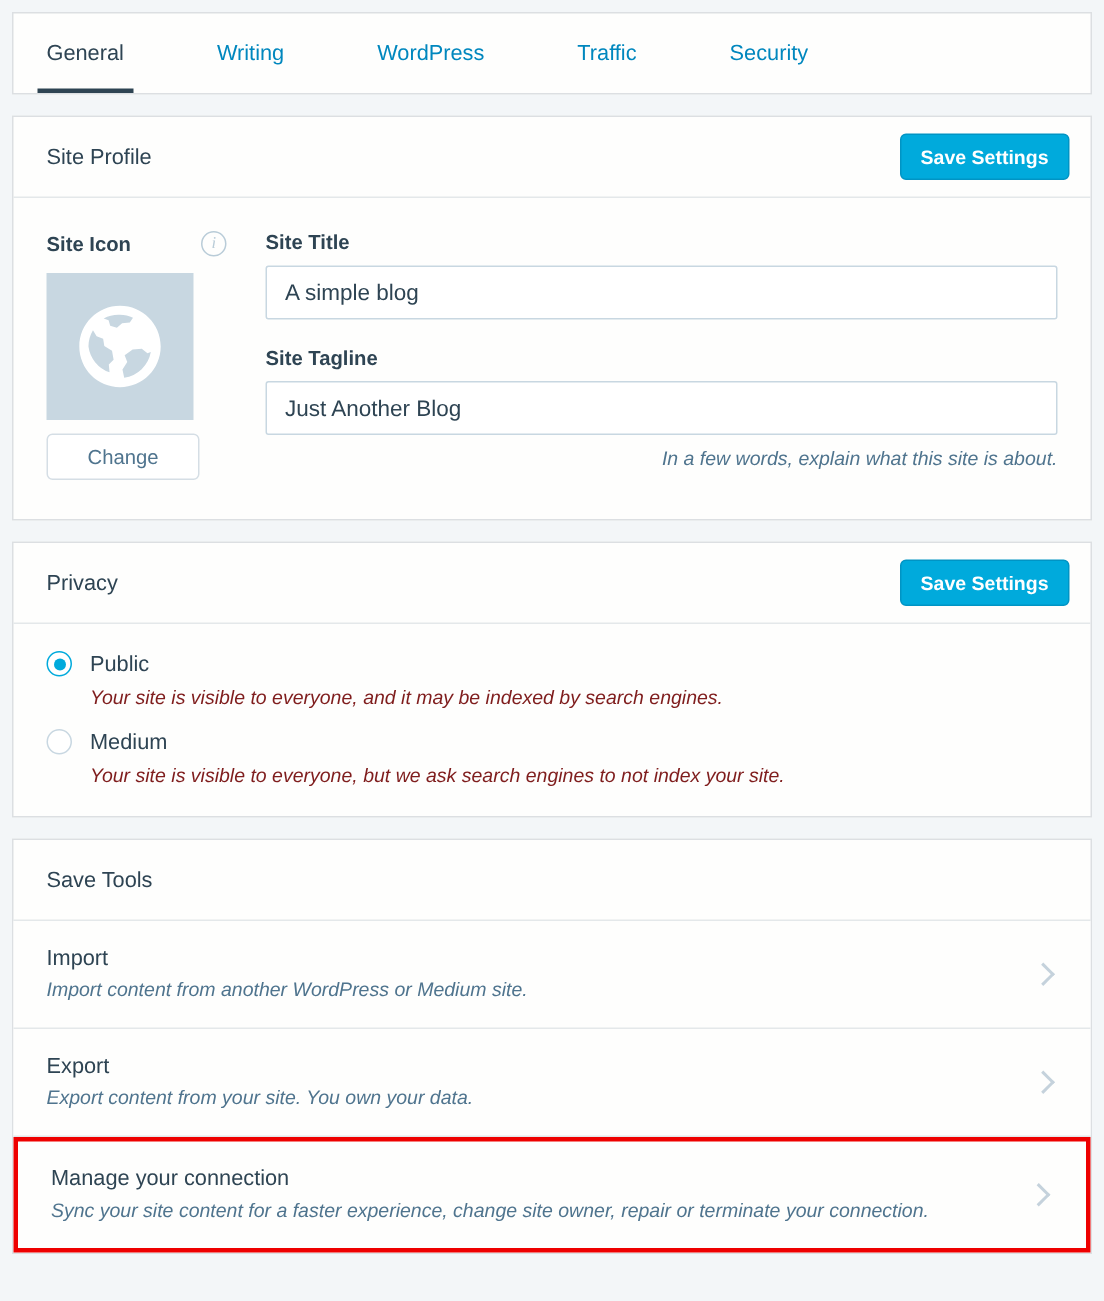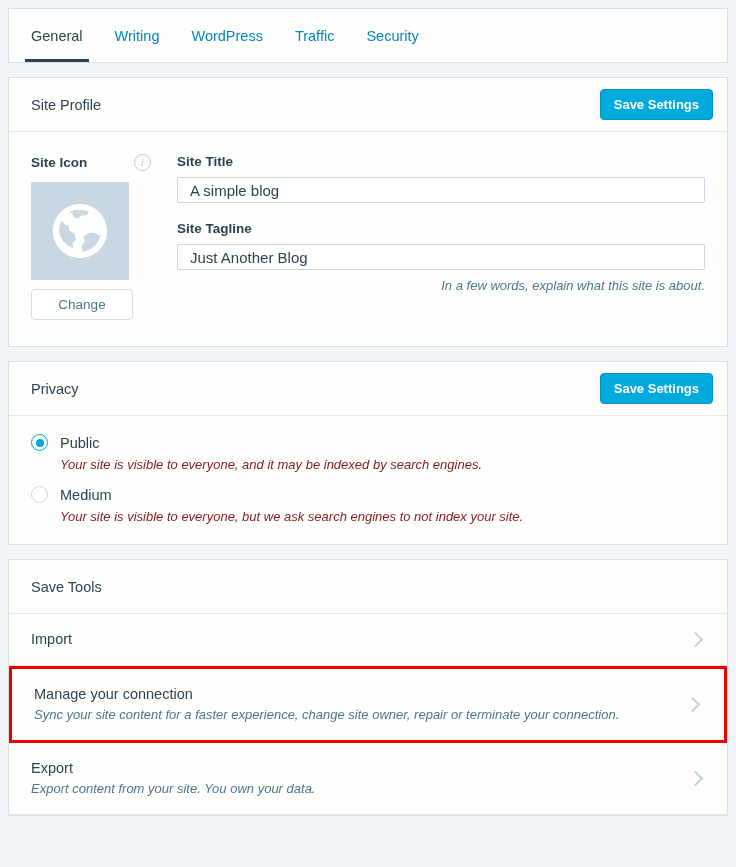--- a/index.html
+++ b/index.html
@@ -26,20 +26,21 @@
 
   
   .tabs-card {
     margin: 8px 8px 0 8px;
     background: #fefefd;
     border: 1px solid #dcdfe2;
     height: 55px;
     display: flex;
     align-items: stretch;
     padding-left: 6px;
+    gap: 30px;
   }
   .tab {
     position: relative;
     display: flex;
     align-items: center;
     padding: 0 16px;
     font-size: 14.5px;
     color: #0087be;
     cursor: pointer;
     white-space: nowrap;
@@ -141,21 +142,21 @@
     cursor: pointer;
   }
 
   .fields-col {
     flex: 1 1 auto;
     min-width: 0;
   }
   .fields-col .field-label { display: block; margin-bottom: 8px; }
   .text-input {
     width: 100%;
-    height: 26px;
+    height: 36px;
     border: 1px solid #c8d7e1;
     border-radius: 2px;
     background: #fff;
     color: #2e4453;
     font-family: "Liberation Sans", sans-serif;
     font-size: 15px;
     padding: 0 12px;
   }
   .field-group + .field-group { margin-top: 18px; }
   .hint {
@@ -332,38 +333,39 @@
 <div class="gap"></div>
 
 <div class="card">
   <div class="section-head">
     <span class="section-title">Save Tools</span>
   </div>
 
   <div class="tool-row">
     <div class="tool-text">
       <div class="tool-title">Import</div>
+      <div class="tool-desc">Import content from another WordPress or Medium site.</div>
+    </div>
+    <span class="chev-wrap">
+      <span class="chev"></span>
+    </span>
+  </div>
+
+  <div class="tool-row">
+    <div class="tool-text">
+      <div class="tool-title">Export</div>
+      <div class="tool-desc">Export content from your site. You own your data.</div>
     </div>
     <span class="chev-wrap">
       <span class="chev"></span>
     </span>
   </div>
 
   <div class="tool-row last highlighted">
     <div class="tool-text">
       <div class="tool-title">Manage your connection</div>
       <div class="tool-desc">Sync your site content for a faster experience, change site owner, repair or terminate your connection.</div>
     </div>
     <span class="chev-wrap">
       <span class="chev"></span>
     </span>
   </div>
-
-  <div class="tool-row">
-    <div class="tool-text">
-      <div class="tool-title">Export</div>
-      <div class="tool-desc">Export content from your site. You own your data.</div>
-    </div>
-    <span class="chev-wrap">
-      <span class="chev"></span>
-    </span>
-  </div>
 </div>
 
 </body></html>

